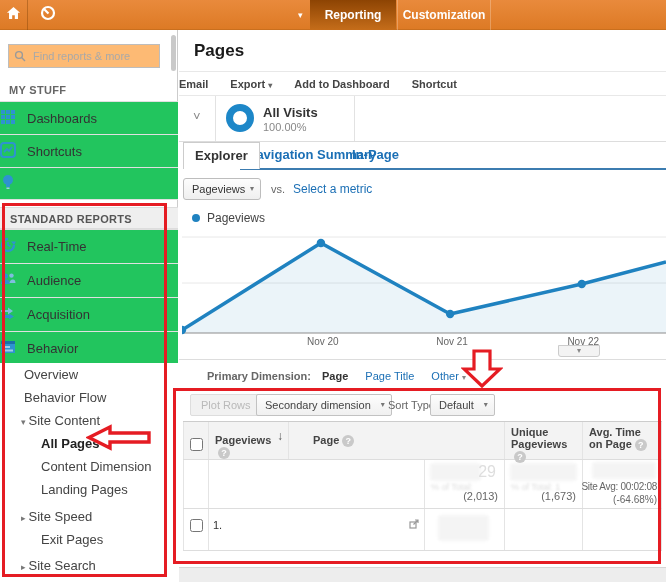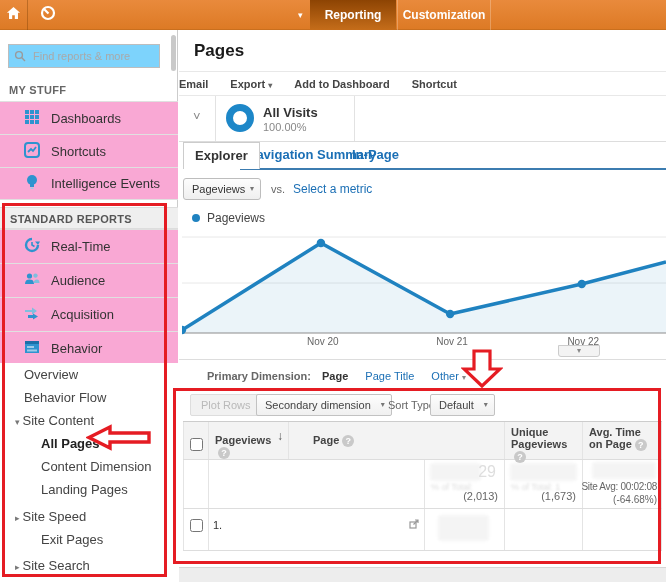--- a/index.html
+++ b/index.html
@@ -14,38 +14,38 @@
   .brand-btn { position:absolute; left:34px; top:0; width:28px; height:30px; display:flex; align-items:center; justify-content:center; }
   .top-caret { position:absolute; left:298px; top:10px; color:#fff; font-size:9px; }
   .top-tab { position:absolute; top:0; height:30px; line-height:30px; text-align:center;
              color:#fff; font-size:12px; font-weight:bold; cursor:pointer; }
   .tab-reporting { left:310px; width:86px; background:linear-gradient(#8d4403,#c56d1a); }
   .tab-custom { left:397px; width:94px; border-left:1px solid rgba(255,255,255,.25); border-right:1px solid rgba(255,255,255,.25); }
 
   
   .sidebar { position:absolute; left:0; top:30px; width:178px; height:552px; background:#fff; border-right:1px solid #ccc; }
   .scroll-thumb { position:absolute; left:171px; top:5px; width:5px; height:36px; background:#c9c9c9; border-radius:3px; }
-  .search-wrap { position:absolute; left:8px; top:14px; width:152px; height:24px; border:1px solid #bdbdbd; background:#7dd3fc; }
+  .search-wrap { position:absolute; left:8px; top:14px; width:152px; height:24px; border:1px solid #bdbdbd; background:#fdba74; }
   .search-wrap svg { position:absolute; left:5px; top:5px; }
   .search-input { position:absolute; left:0; top:0; width:100%; height:100%; border:none; outline:none;
                   padding:3px 4px 3px 24px; font-size:11px; color:#666; font-family:"Liberation Sans",sans-serif; background:transparent; }
   .search-input::placeholder { color:#a9a9a9; }
   .side-title { position:absolute; left:9px; font-size:11px; font-weight:bold; color:#666; letter-spacing:.3px; }
   .side-group { position:absolute; left:0; width:178px; }
-  .side-item { height:33px; display:flex; align-items:center; gap:11px; padding-left:24px;
-               background:#f9a8d4; border-top:1px solid #e0e0e0; font-size:13px; color:#333; cursor:pointer; }
+  .side-item { height:33px; display:flex; align-items:center; gap:11px; padding-left:0;
+               background:#22c55e; border-top:1px solid #e0e0e0; font-size:13px; color:#333; cursor:pointer; }
   .side-item:last-child { border-bottom:1px solid #e0e0e0; }
   .std-title { height:22px; line-height:22px; padding-left:10px; background:#efefef;
                border-top:1px solid #ddd; border-bottom:1px solid #ddd;
                font-size:11px; font-weight:bold; color:#555; letter-spacing:.3px; }
   .sub-menu { position:absolute; left:0; top:333px; width:178px; background:#fff; }
   .sub-item { height:23px; line-height:23px; font-size:13px; color:#444; cursor:pointer; white-space:nowrap; }
   .sub-item .caret { font-size:9px; color:#777; margin-right:3px; }
   .lvl1 { padding-left:24px; }
-  .lvl1c { padding-left:15px; }
+  .lvl1c { padding-left:21px; }
   .lvl2 { padding-left:41px; }
   .sub-bold { font-weight:bold; color:#222; }
 
   
   .main { position:absolute; left:179px; top:30px; width:487px; height:552px; background:#fff; }
   .page-title { position:absolute; left:15px; top:11px; font-size:17px; font-weight:bold; color:#1a1a1a; }
   .action-bar { position:absolute; left:0; top:41px; width:100%; height:25px;
                 border-top:1px solid #e8e8e8; border-bottom:1px solid #e8e8e8;
                 display:flex; align-items:center; padding-left:0; gap:22px; }
   .action-item { font-size:11px; font-weight:bold; color:#444; cursor:pointer; }
@@ -193,21 +193,20 @@
         <span>Shortcuts</span>
       </div>
       <div class="side-item">
         <span>
           <svg width="16" height="16" viewBox="0 0 16 16">
             <circle cx="8" cy="6" r="5" fill="#2e93cf"></circle>
             <rect x="6" y="10" width="4" height="3" fill="#2e93cf"></rect>
             <rect x="6.5" y="13.5" width="3" height="1.5" fill="#9fcbe8"></rect>
           </svg>
         </span>
-        <span>Intelligence Events</span>
       </div>
     </div>
 
     <div class="side-group" style="top:177px;">
       <div class="std-title">STANDARD REPORTS</div>
       <div class="side-item" style="height:34px;">
         <span>
           <svg width="16" height="16" viewBox="0 0 16 16">
             <path d="M8 2 A6 6 0 1 0 14 8" fill="none" stroke="#2e93cf" stroke-width="2.4"></path>
             <polygon points="14,8 11,4.5 16,4.5" fill="#2e93cf"></polygon>

